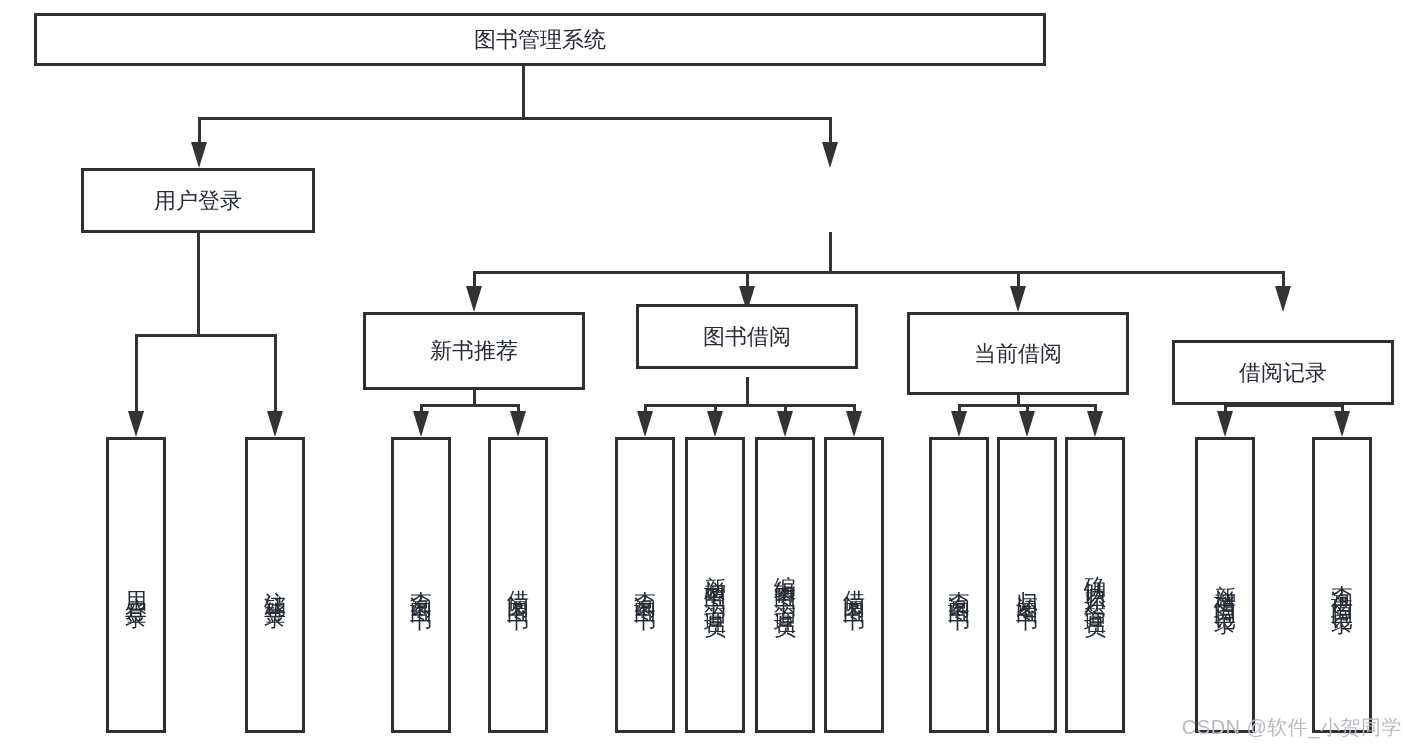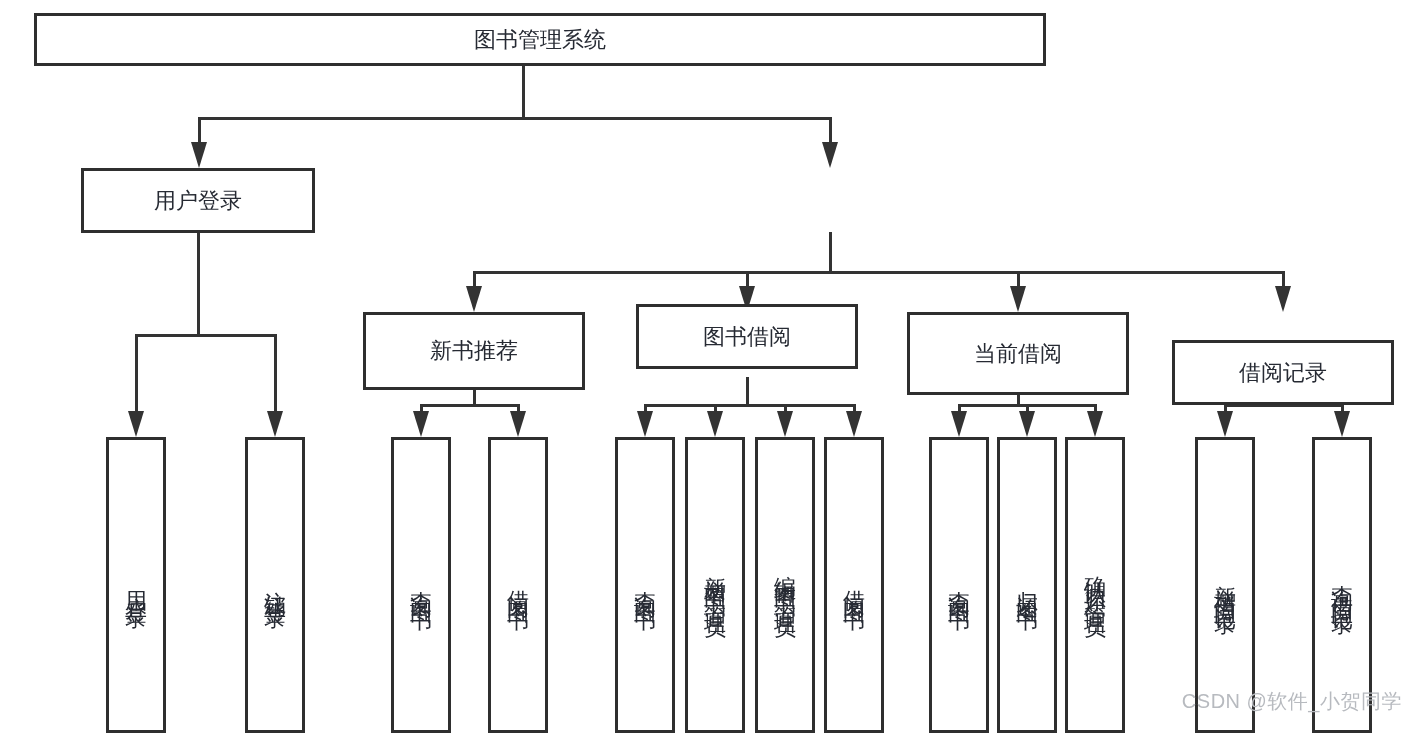--- a/index.html
+++ b/index.html
@@ -39,21 +39,21 @@
   .arrowhead{
     position:absolute;
     width:0;height:0;
     border-left:8px solid transparent;
     border-right:8px solid transparent;
     border-top:26px solid var(--line,#333333);
     z-index:1;
   }
   .watermark{
     position:absolute;
-    top:688px;right:3px;
+    top:714px;right:3px;
     font-size:20px;
     letter-spacing:0.5px;
     color:var(--watermark,#b7babf);
     z-index:6;
     white-space:nowrap;
   }
 </style>
 </head>
 <body>
 

